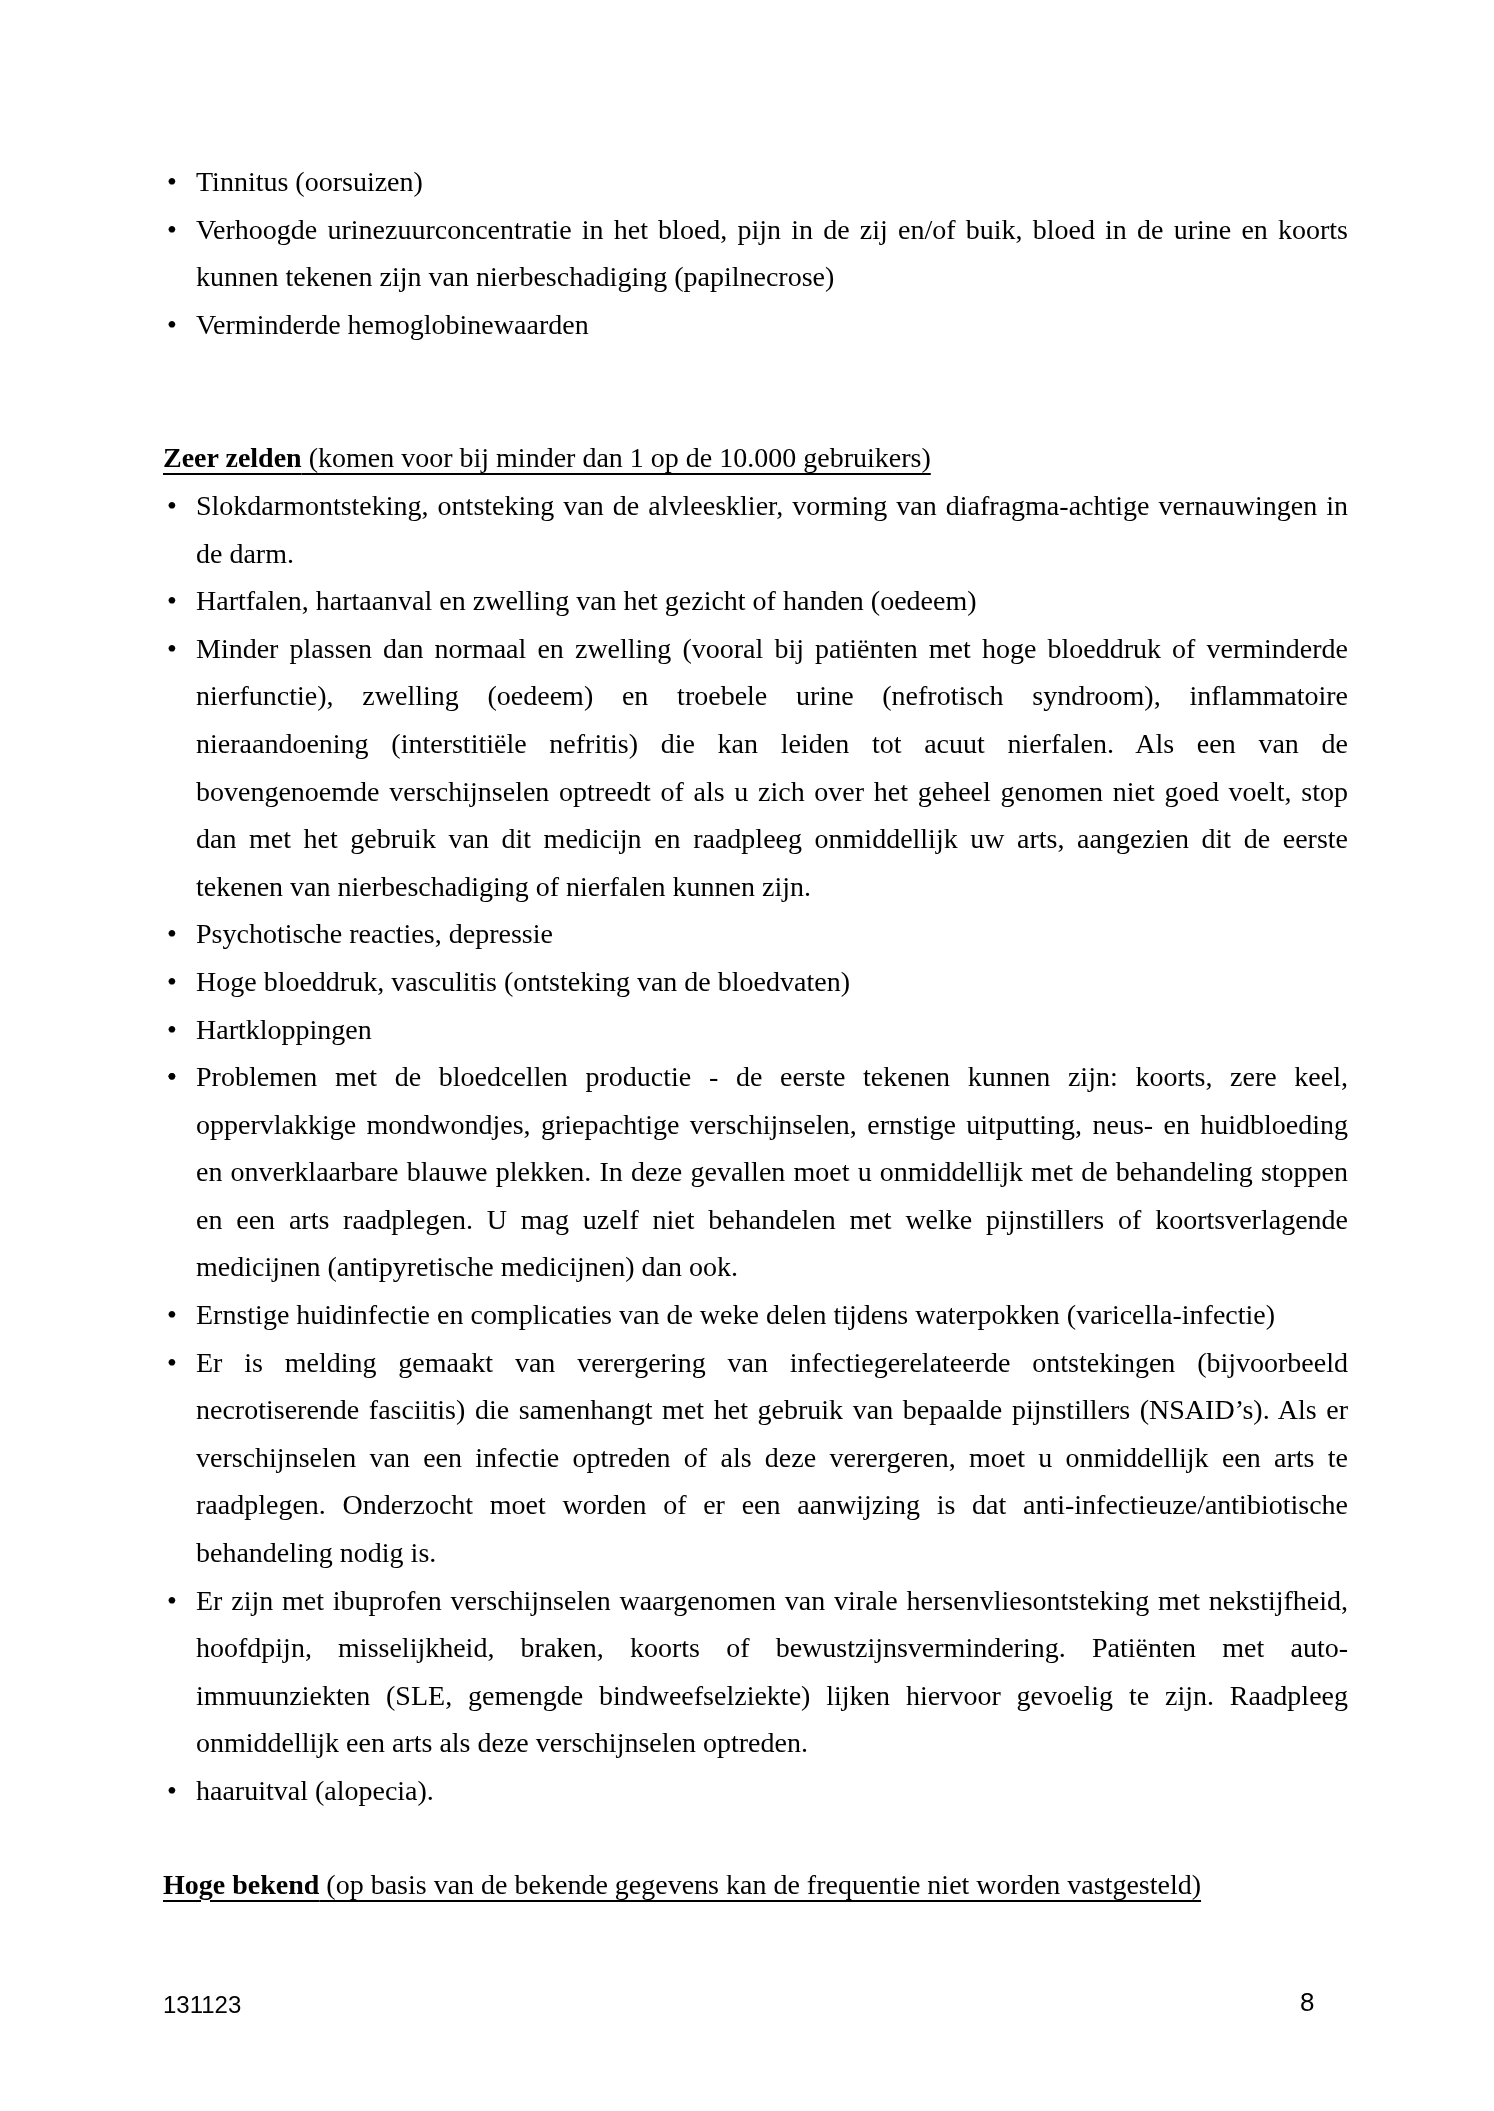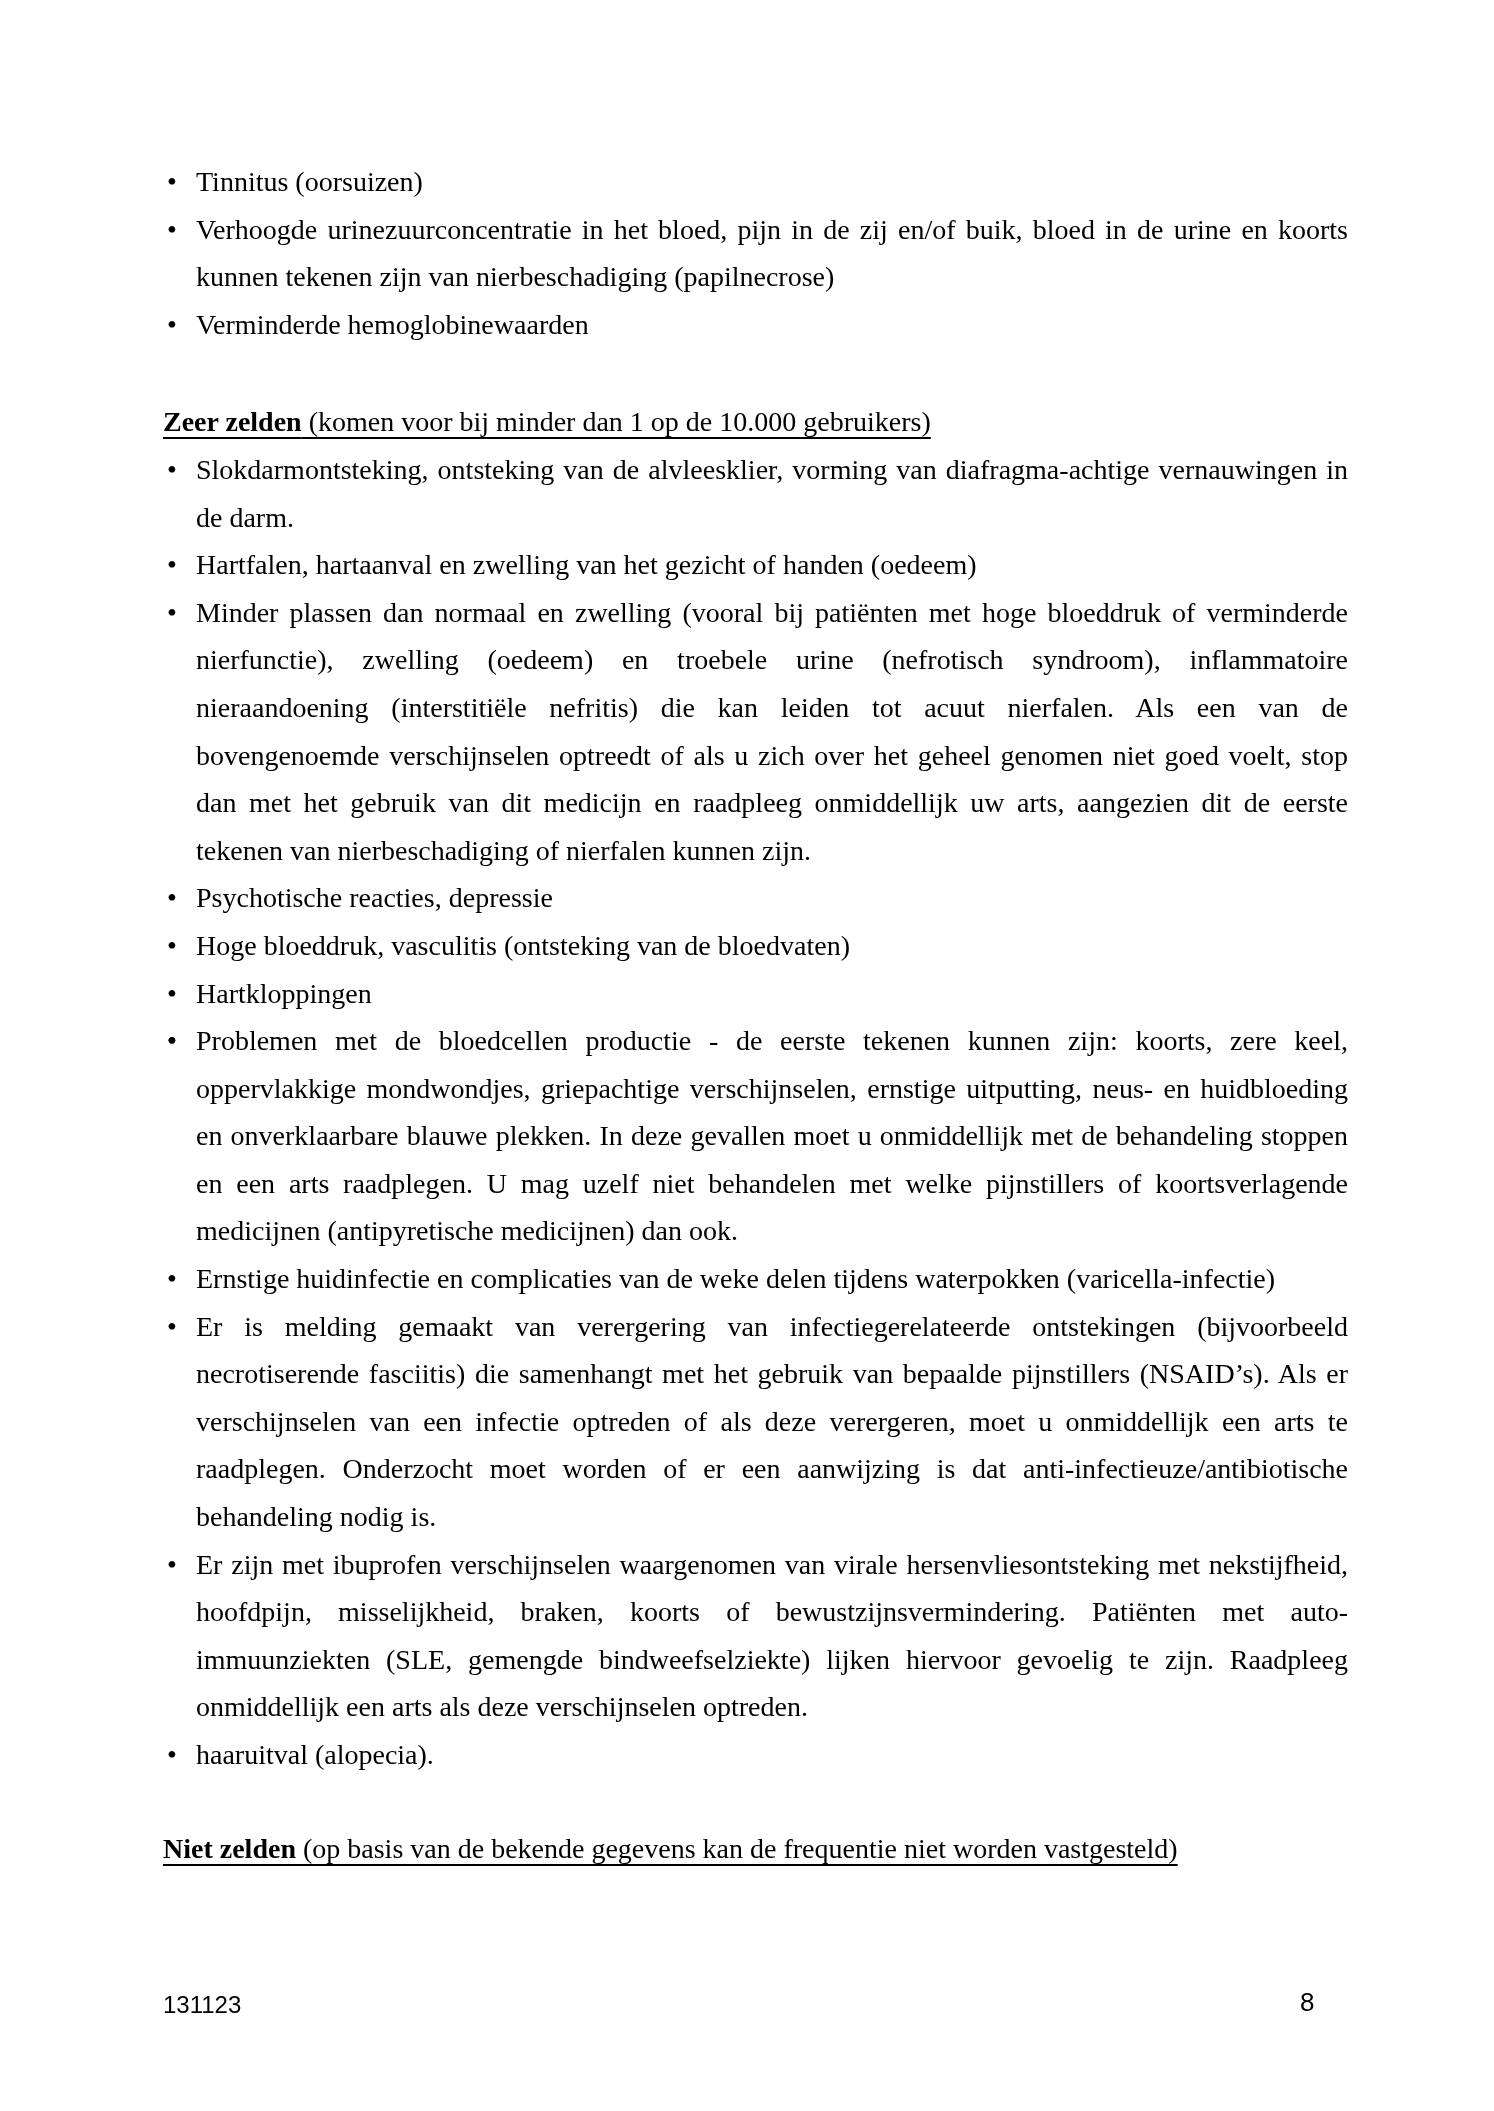--- a/index.html
+++ b/index.html
@@ -31,21 +31,21 @@
     left: 4px;
     top: 0;
   }
   .heading {
     margin: 0;
     text-decoration: underline;
     text-decoration-thickness: 2px;
     text-underline-offset: 6px;
   }
   .heading .term { font-weight: bold; }
-  .heading-very-rare { margin-top: 50px; }
+  .heading-very-rare { margin-top: 86px; }
   .heading-not-known { margin-top: 46px; }
   .footer-code {
     position: absolute;
     left: 163px;
     top: 1990px;
     font-family: "Liberation Sans", sans-serif;
     font-size: 24px;
     line-height: 30px;
   }
   .page-number {
@@ -122,18 +122,18 @@
     <div class="li">
       <span class="bullet">•</span>
       <span>Er zijn met ibuprofen verschijnselen waargenomen van virale hersenvliesontsteking met nekstijfheid, hoofdpijn, misselijkheid, braken, koorts of bewustzijnsvermindering. Patiënten met auto-immuunziekten (SLE, gemengde bindweefselziekte) lijken hiervoor gevoelig te zijn. Raadpleeg onmiddellijk een arts als deze verschijnselen optreden.</span>
     </div>
     <div class="li">
       <span class="bullet">•</span>
       <span>haaruitval (alopecia).</span>
     </div>
   </div>
 
-  <p class="heading heading-not-known"><span class="term">Niet zelden</span><span> (op basis van de bekende gegevens kan de frequentie niet worden vastgesteld)</span></p>
+  <p class="heading heading-not-known"><span class="term">Hoge bekend</span><span> (op basis van de bekende gegevens kan de frequentie niet worden vastgesteld)</span></p>
 
 </div>
 
 <div class="footer-code">131123</div>
 <div class="page-number">8</div>
 
 </body></html>

